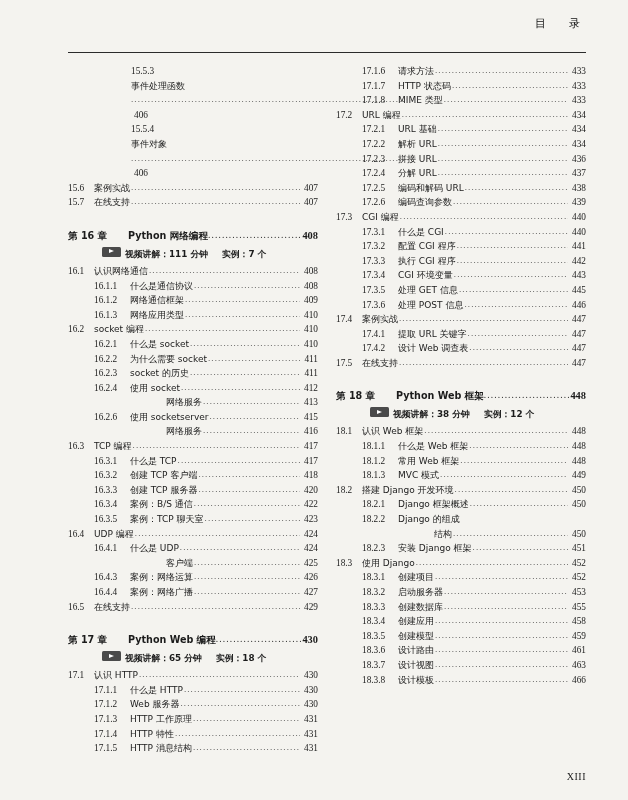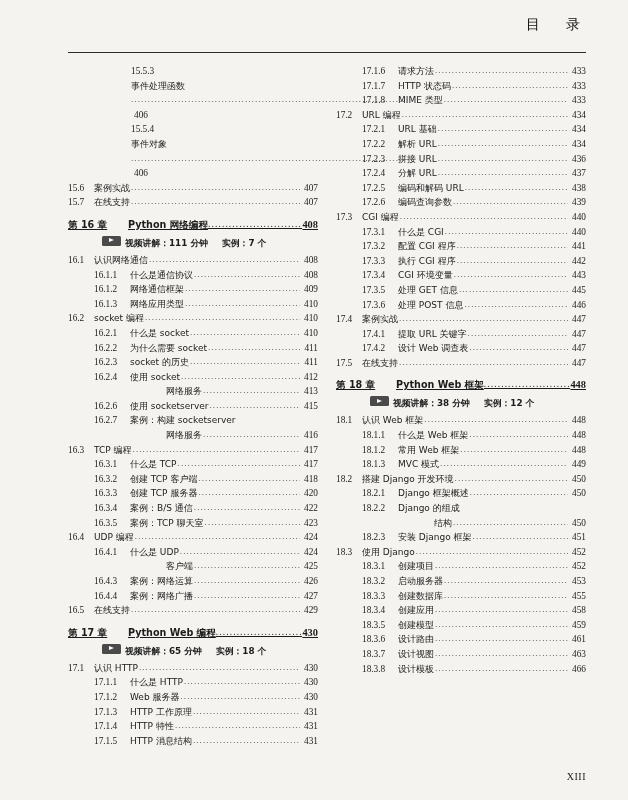--- a/index.html
+++ b/index.html
@@ -19,21 +19,21 @@
     position: absolute;
     left: 0; top: 0;
     width: 628px;
     height: 800px;
     background: #f4f3ef;
   }
   .header {
     position: absolute;
     right: 42px;
     top: 16px;
-    font-size: 14px;
+    font-size: 11px;
     letter-spacing: 6px;
     color: #111;
     font-family: "Liberation Serif", serif;
   }
   .hrule {
     position: absolute;
     left: 68px;
     right: 42px;
     top: 52px;
     height: 1px;
@@ -91,22 +91,21 @@
   .lvl3 .numi { flex: 0 0 auto; width: 0; }
   .cont { padding-left: 98px; }
 
   
   .chap {
     display: flex;
     align-items: flex-start;
     font-weight: bold;
     font-size: 10.2px;
     line-height: 20px;
-    margin-top: 5px;
-    text-decoration: underline;
+    margin-top: 16px;
   }
   .chap .cnum {
     flex: 0 0 auto;
     font-family: "DejaVu Sans", sans-serif;
     font-size: 9.6px;
     font-weight: bold;
     width: 60px;
   }
   .chap .ctitle {
     flex: 0 0 auto;
@@ -300,24 +299,20 @@
           <span class="txt">网络服务</span>
           <span class="dots">..................................................................................</span>
           <span class="pg">413</span>
         </div>
         <div class="row lvl2">
           <span class="numi">16.2.6</span>
           <span class="txt">使用 socketserver</span>
           <span class="dots">..................................................................................</span>
           <span class="pg">415</span>
         </div>
-        <div class="row lvl2">
-          <span class="numi">16.2.7</span>
-          <span class="txt">案例：构建 socketserver</span>
-        </div>
         <div class="row cont">
           <span class="txt">网络服务</span>
           <span class="dots">..................................................................................</span>
           <span class="pg">416</span>
         </div>
         <div class="row lvl1">
           <span class="num">16.3</span>
           <span class="txt">TCP 编程</span>
           <span class="dots">..................................................................................</span>
           <span class="pg">417</span>

